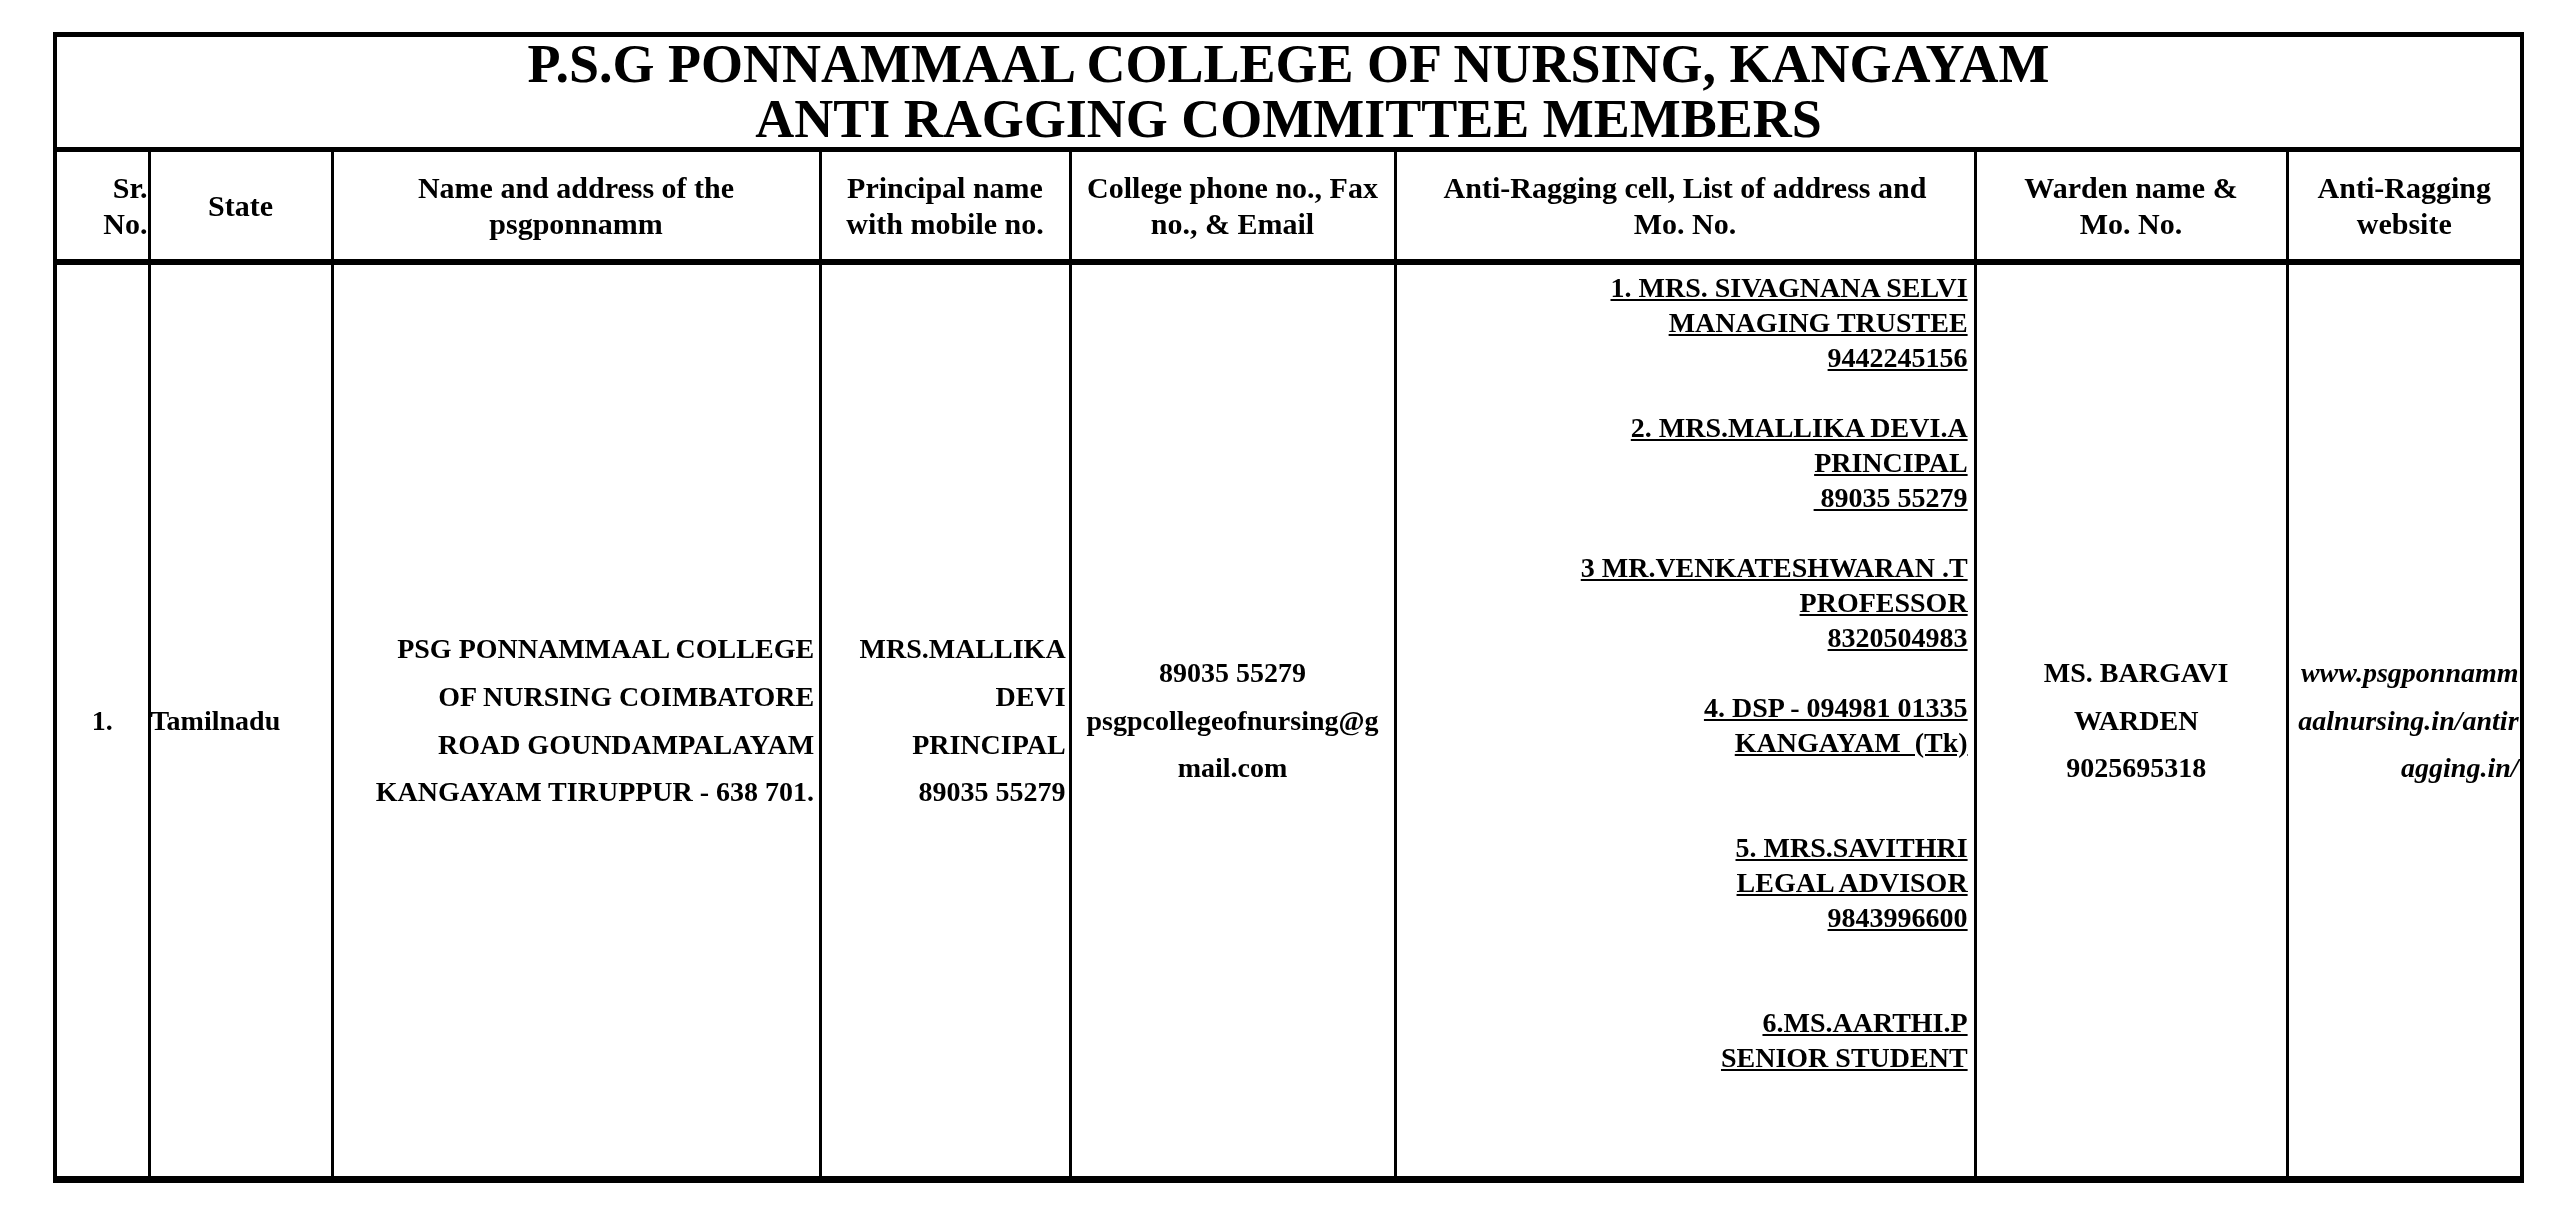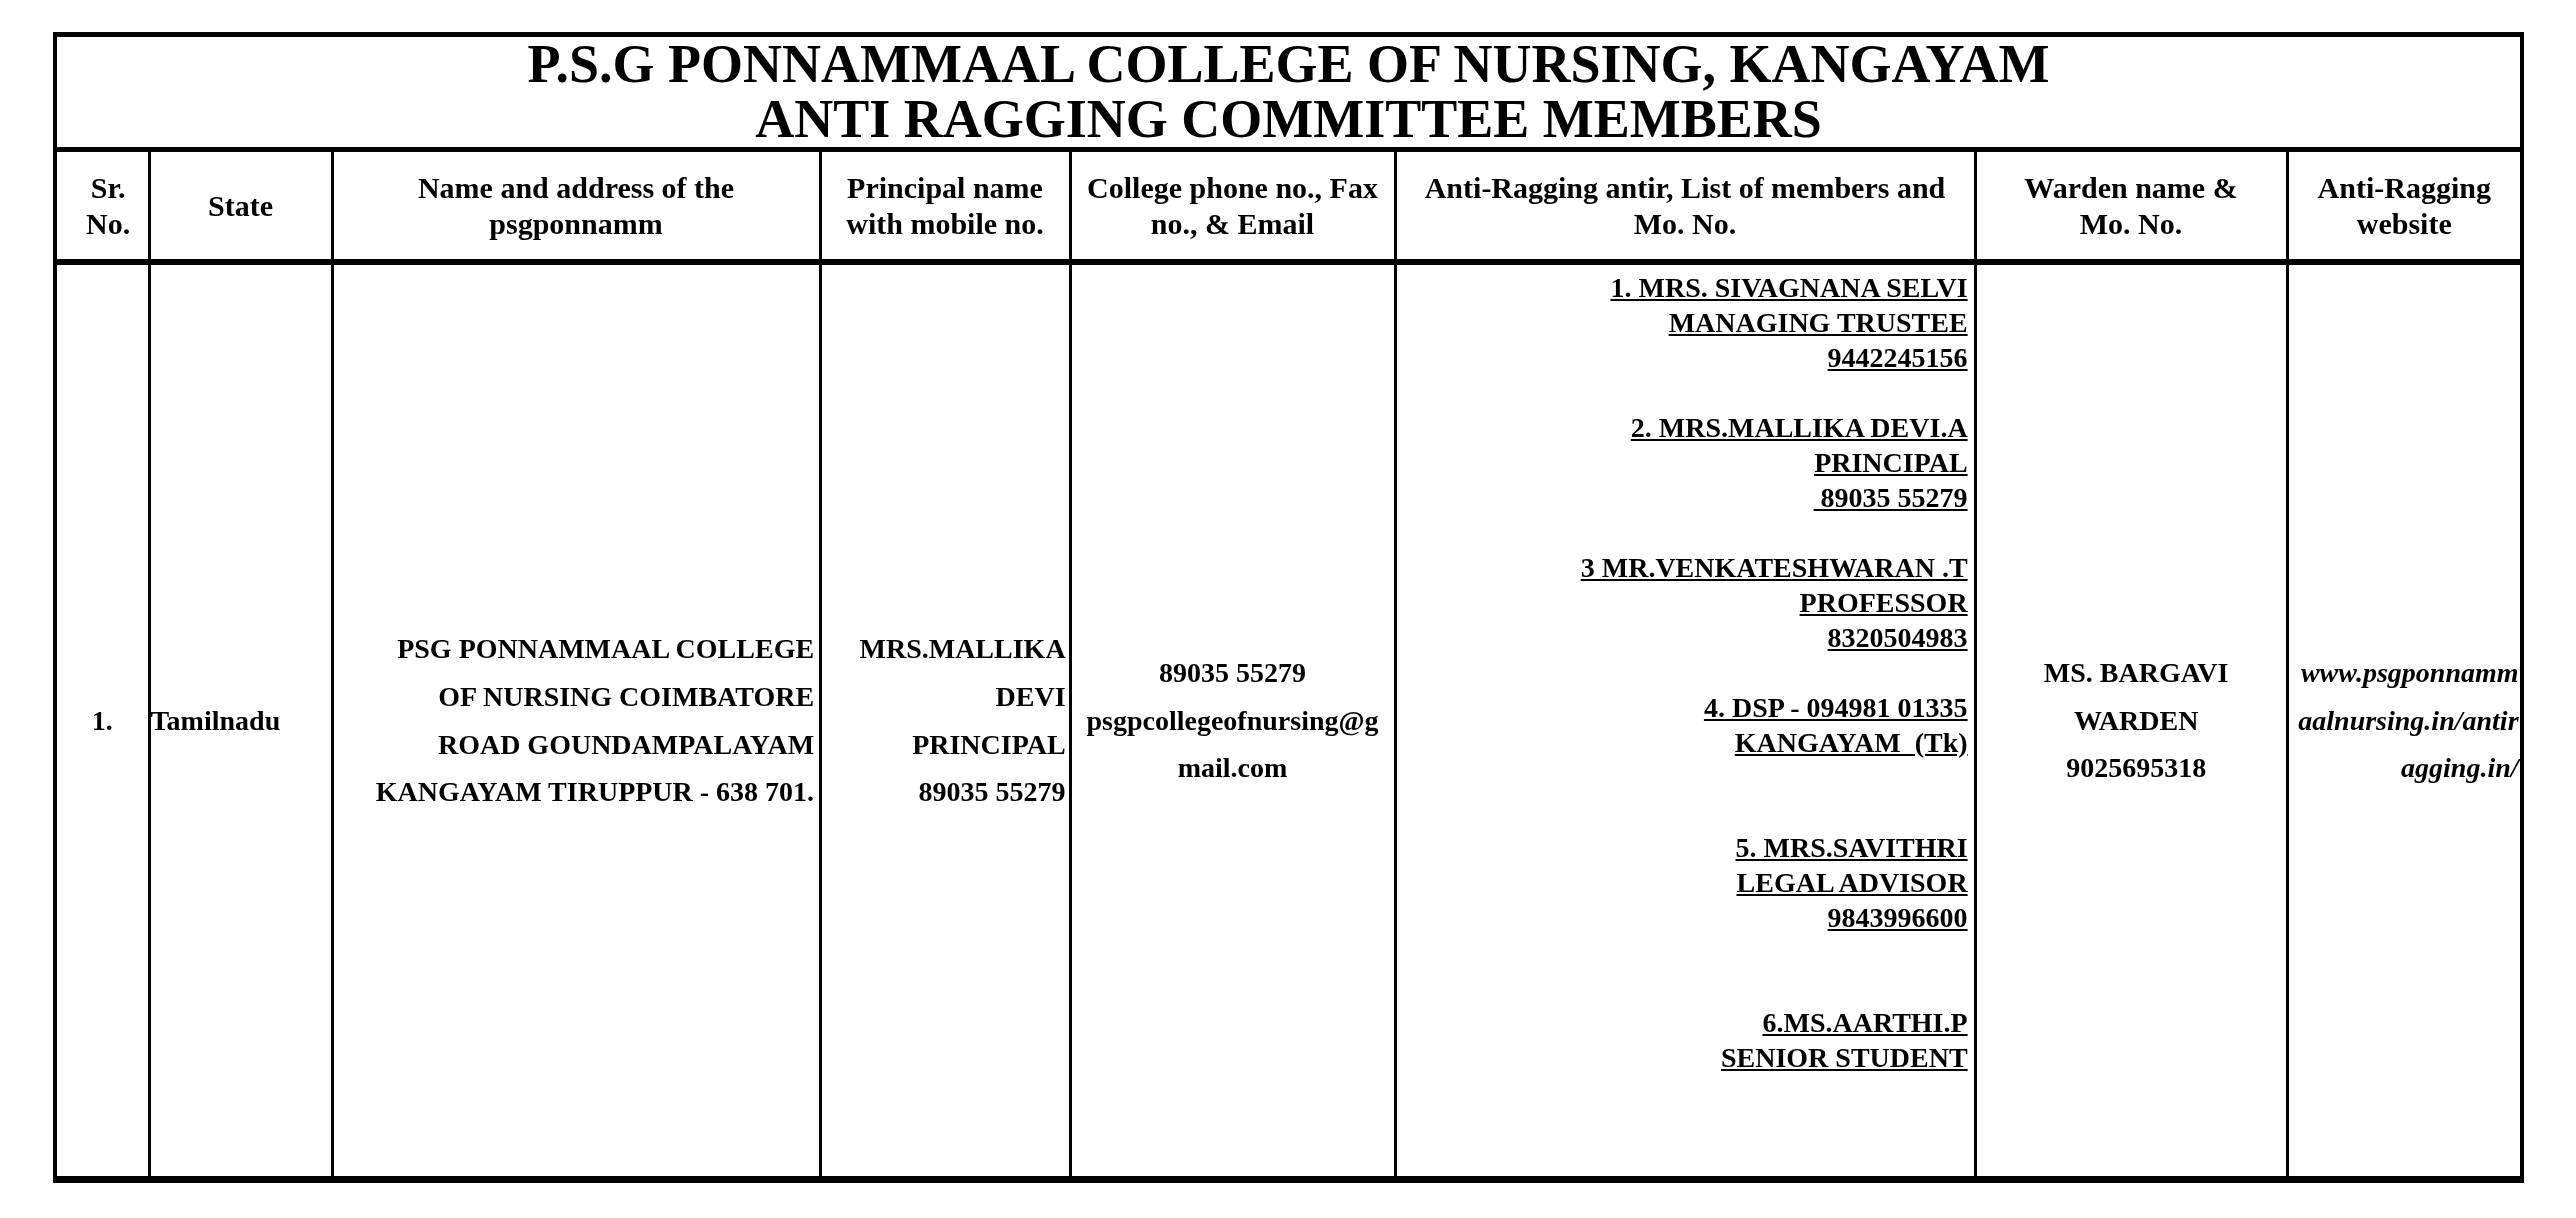--- a/index.html
+++ b/index.html
@@ -53,21 +53,21 @@
   tr.header-row th {
     height: 107px;
     font-size: 30px;
     line-height: 1.2;
     text-align: center;
     white-space: pre;
     font-weight: bold;
     border-bottom-width: 6.6px;
   }
   tr.header-row th.h-sr {
-    text-align: center;
+    text-align: right;
     padding-left: 11.7px;
   }
   tr.data-row td {
     font-size: 28px;
     white-space: pre;
   }
   td.c-sr        { text-align: center; }
   td.c-state     { text-align: left; }
   td.c-address   { text-align: right; padding-left: 13.2px; padding-right: 4.4px; line-height: 1.7; }
   td.c-principal { text-align: right; padding-left: 0; padding-right: 2.9px; line-height: 1.7; }
@@ -99,21 +99,21 @@
     <tr class="header-row">
       <th class="h-sr">Sr.
 No.</th>
       <th>State</th>
       <th>Name and address of the
 psgponnamm</th>
       <th>Principal name
 with mobile no.</th>
       <th>College phone no., Fax
 no., &amp; Email</th>
-      <th>Anti-Ragging antir, List of members and
+      <th>Anti-Ragging cell, List of address and
 Mo. No.</th>
       <th>Warden name &amp;
 Mo. No.</th>
       <th>Anti-Ragging
 website</th>
     </tr>
     <tr class="data-row">
       <td class="c-sr">1.</td>
       <td class="c-state">Tamilnadu</td>
       <td class="c-address">PSG PONNAMMAAL COLLEGE

